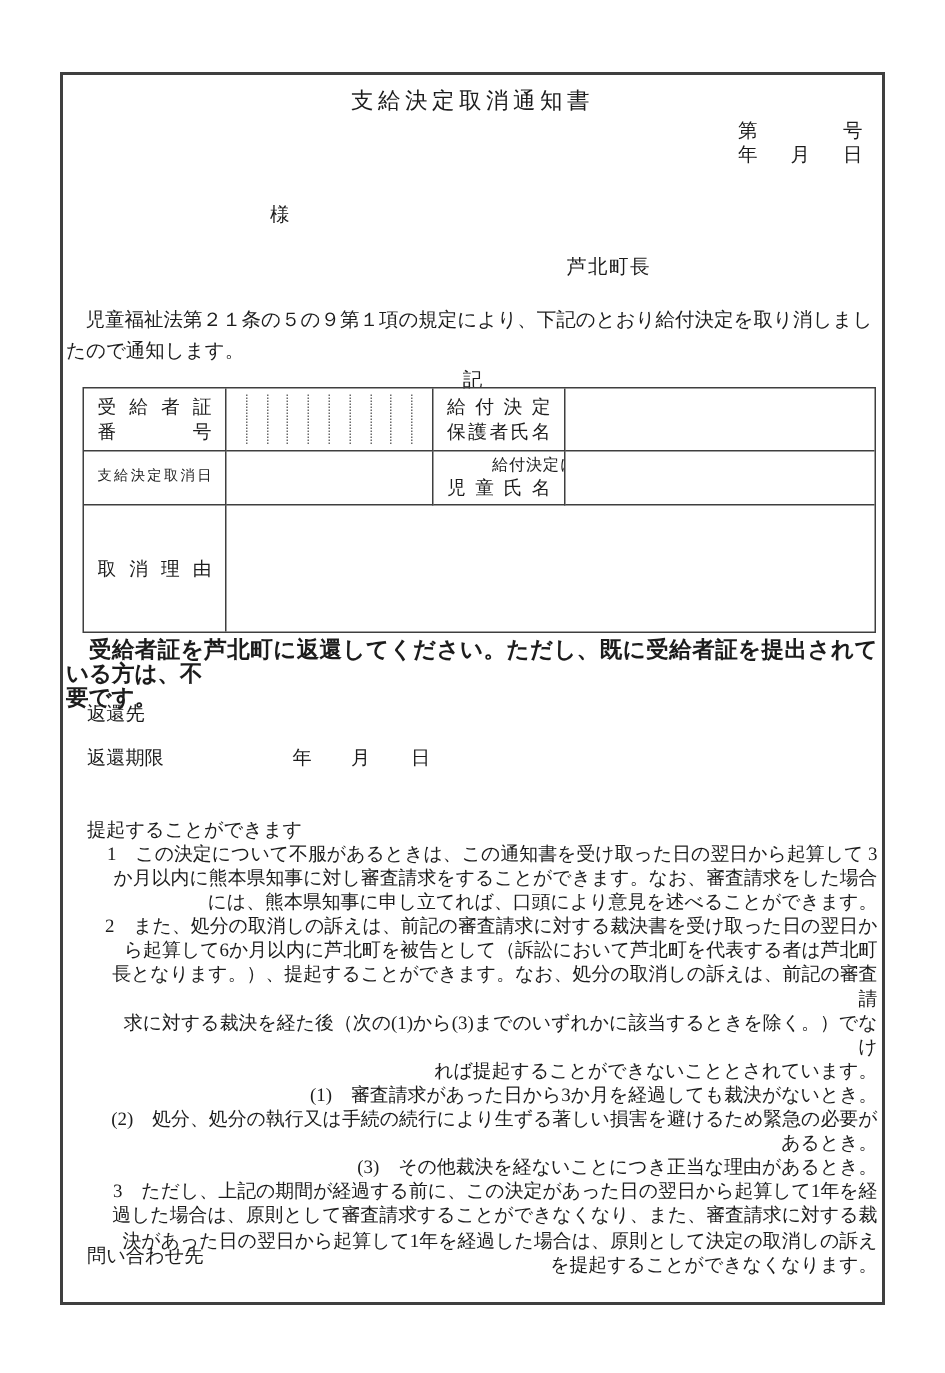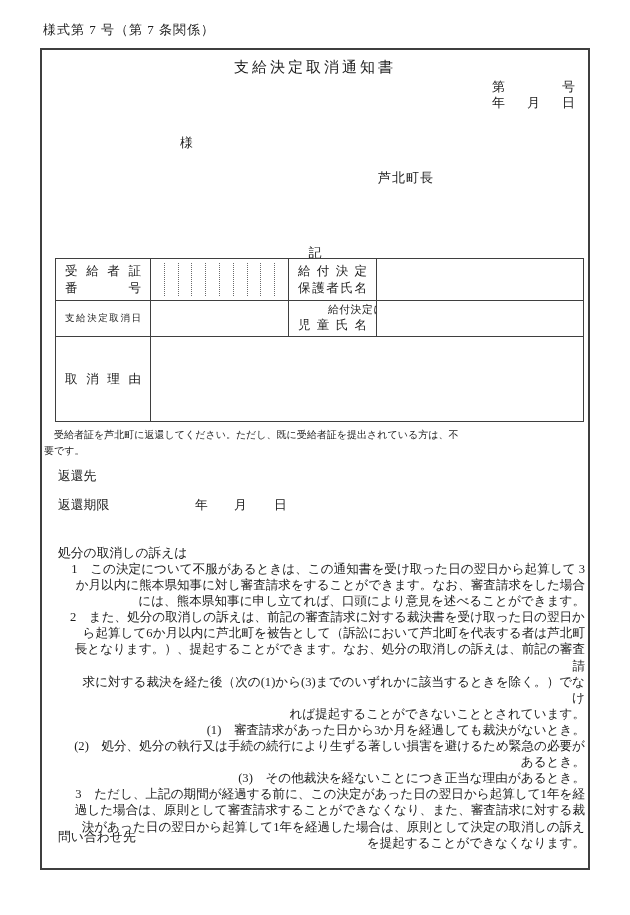--- a/index.html
+++ b/index.html
@@ -69,22 +69,22 @@
     display:flex;flex-direction:row;align-items:stretch;
     height:100%;padding:4px 0;box-sizing:border-box;
   }
   .digit-cells>div{flex:1 1 0;border-right:1px dotted #6a6a6a;}
   .digit-cells>div:last-child{border-right:none;}
   .child-lbl-top{padding:0 3px;box-sizing:border-box;letter-spacing:.5px;white-space:nowrap;margin-left:36px;}
 
   
   .note-par{
     left:2px;top:377px;width:541px;
-    font-size:10px;line-height:15.8px;
-    white-space:pre-line;text-align:justify;
+    font-size:15px;line-height:15.8px;
+    white-space:pre-line;text-align:justify;font-weight:bold;
   }
   .section-label{font-size:12.8px;white-space:nowrap;}
   .return-to{left:16px;top:418px;}
   .deadline-line{left:16px;top:447px;width:300px;height:16px;}
   .deadline-line span{position:absolute;top:0;font-size:12.8px;}
   .dl-label{left:0;}
   .dl-year{left:137px;}
   .dl-month{left:176px;}
   .dl-day{left:216px;}
   .appeal-heading{left:16px;top:495px;}
@@ -94,21 +94,20 @@
     white-space:pre-line;
     text-align:right;
   }
   .contact{left:16px;top:779px;}
 </style>
 </head>
 <body>
 
 <div class="page">
 
-  <div class="form-label">様式第 7 号（第 7 条関係）</div>
 
   <div class="sheet">
 
     <div class="abs doc-title">支給決定取消通知書</div>
 
     <div class="abs num-block">
       <div class="num-row">
         <span>第</span>
         <span>号</span>
       </div>
@@ -116,20 +115,22 @@
         <span>年</span>
         <span>月</span>
         <span>日</span>
       </div>
     </div>
 
     <div class="abs addressee">様</div>
 
     <div class="abs issuer">芦北町長</div>
 
+    <div class="abs body-par">　児童福祉法第２１条の５の９第１項の規定により、下記のとおり給付決定を取り消しまし
+たので通知します。</div>
 
     <div class="abs record-marker">記</div>
 
     <div class="abs cancel-table">
 
       <div class="cell lbl-pad fs12">
         <div class="jline">
             <span>受</span>
             <span>給</span>
             <span>者</span>
@@ -210,21 +211,21 @@
 
     <div class="abs section-label return-to">返還先</div>
 
     <div class="abs deadline-line">
       <span class="dl-label">返還期限</span>
       <span class="dl-year">年</span>
       <span class="dl-month">月</span>
       <span class="dl-day">日</span>
     </div>
 
-    <div class="abs section-label appeal-heading">処分の取消しの訴えは</div>
+    <div class="abs section-label appeal-heading">提起することができます</div>
 
     <div class="abs appeal-body">1　この決定について不服があるときは、この通知書を受け取った日の翌日から起算して 3
 　か月以内に熊本県知事に対し審査請求をすることができます。なお、審査請求をした場合
 　には、熊本県知事に申し立てれば、口頭により意見を述べることができます。
 2　また、処分の取消しの訴えは、前記の審査請求に対する裁決書を受け取った日の翌日か
 　ら起算して6か月以内に芦北町を被告として（訴訟において芦北町を代表する者は芦北町
 　長となります。）、提起することができます。なお、処分の取消しの訴えは、前記の審査請
 　求に対する裁決を経た後（次の(1)から(3)までのいずれかに該当するときを除く。）でなけ
 　れば提起することができないこととされています。
 (1)　審査請求があった日から3か月を経過しても裁決がないとき。

